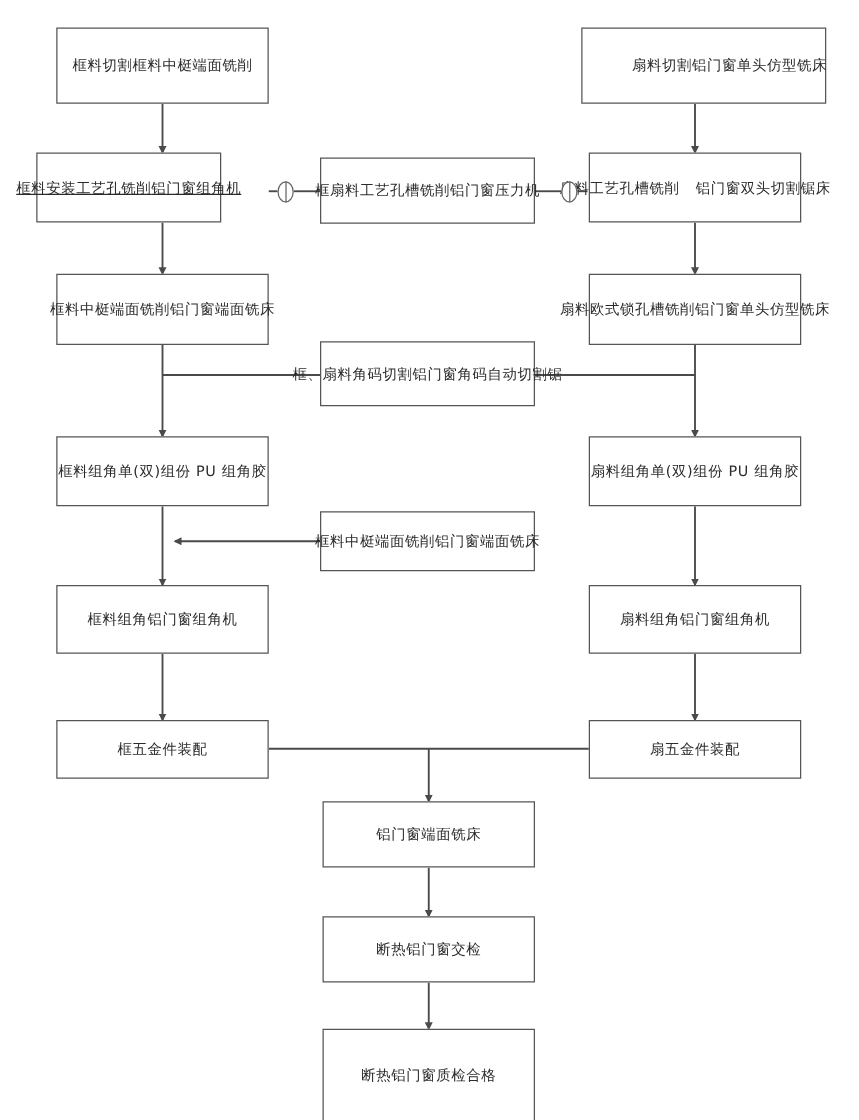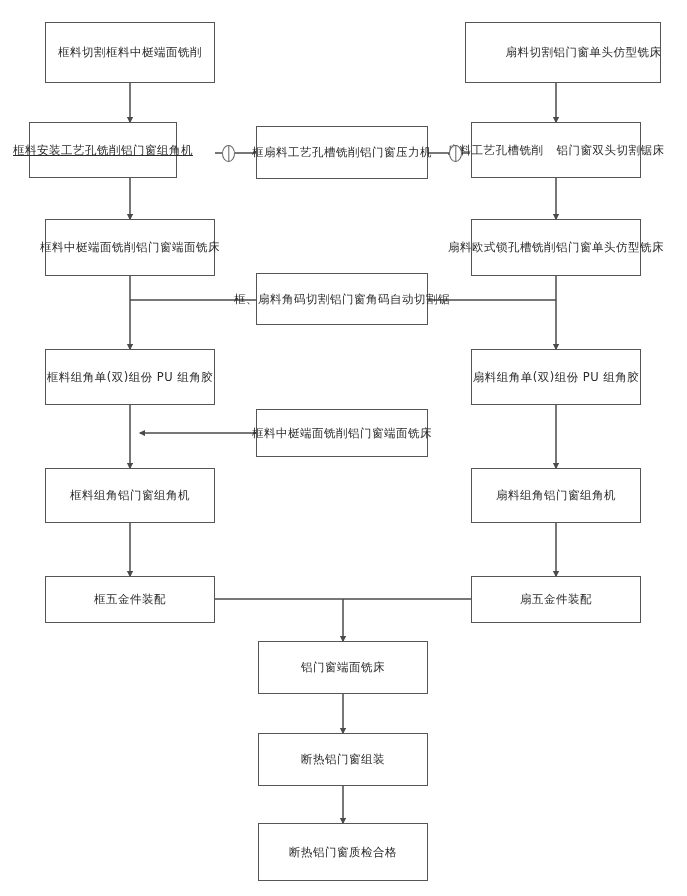--- a/index.html
+++ b/index.html
@@ -187,24 +187,24 @@
   <div class="node" style="left:256px; top:409px; width:172px; height:48px;">
     <span class="ln">框料中梃端面铣削</span>
     <span class="ln">铝门窗端面铣床</span>
   </div>
 
   <div class="node" style="left:258px; top:641px; width:170px; height:53px;">
     <span class="ln">铝门窗端面铣床</span>
   </div>
 
   <div class="node" style="left:258px; top:733px; width:170px; height:53px;">
-    <span class="ln">断热铝门窗组装</span>
-  </div>
-
-  <div class="node" style="left:258px; top:823px; width:170px; height:58px;">
+    <span class="ln">断热铝门窗交检</span>
+  </div>
+
+  <div class="node" style="left:258px; top:823px; width:170px; height:74px;">
     <span class="ln">断热铝门窗质检</span>
     <span class="ln">合格</span>
   </div>
 
   <div class="conn-dot" style="left:222px; top:145px;"></div>
   <div class="conn-dot" style="left:449px; top:145px;"></div>
 
 </div>
 
 </body></html>

